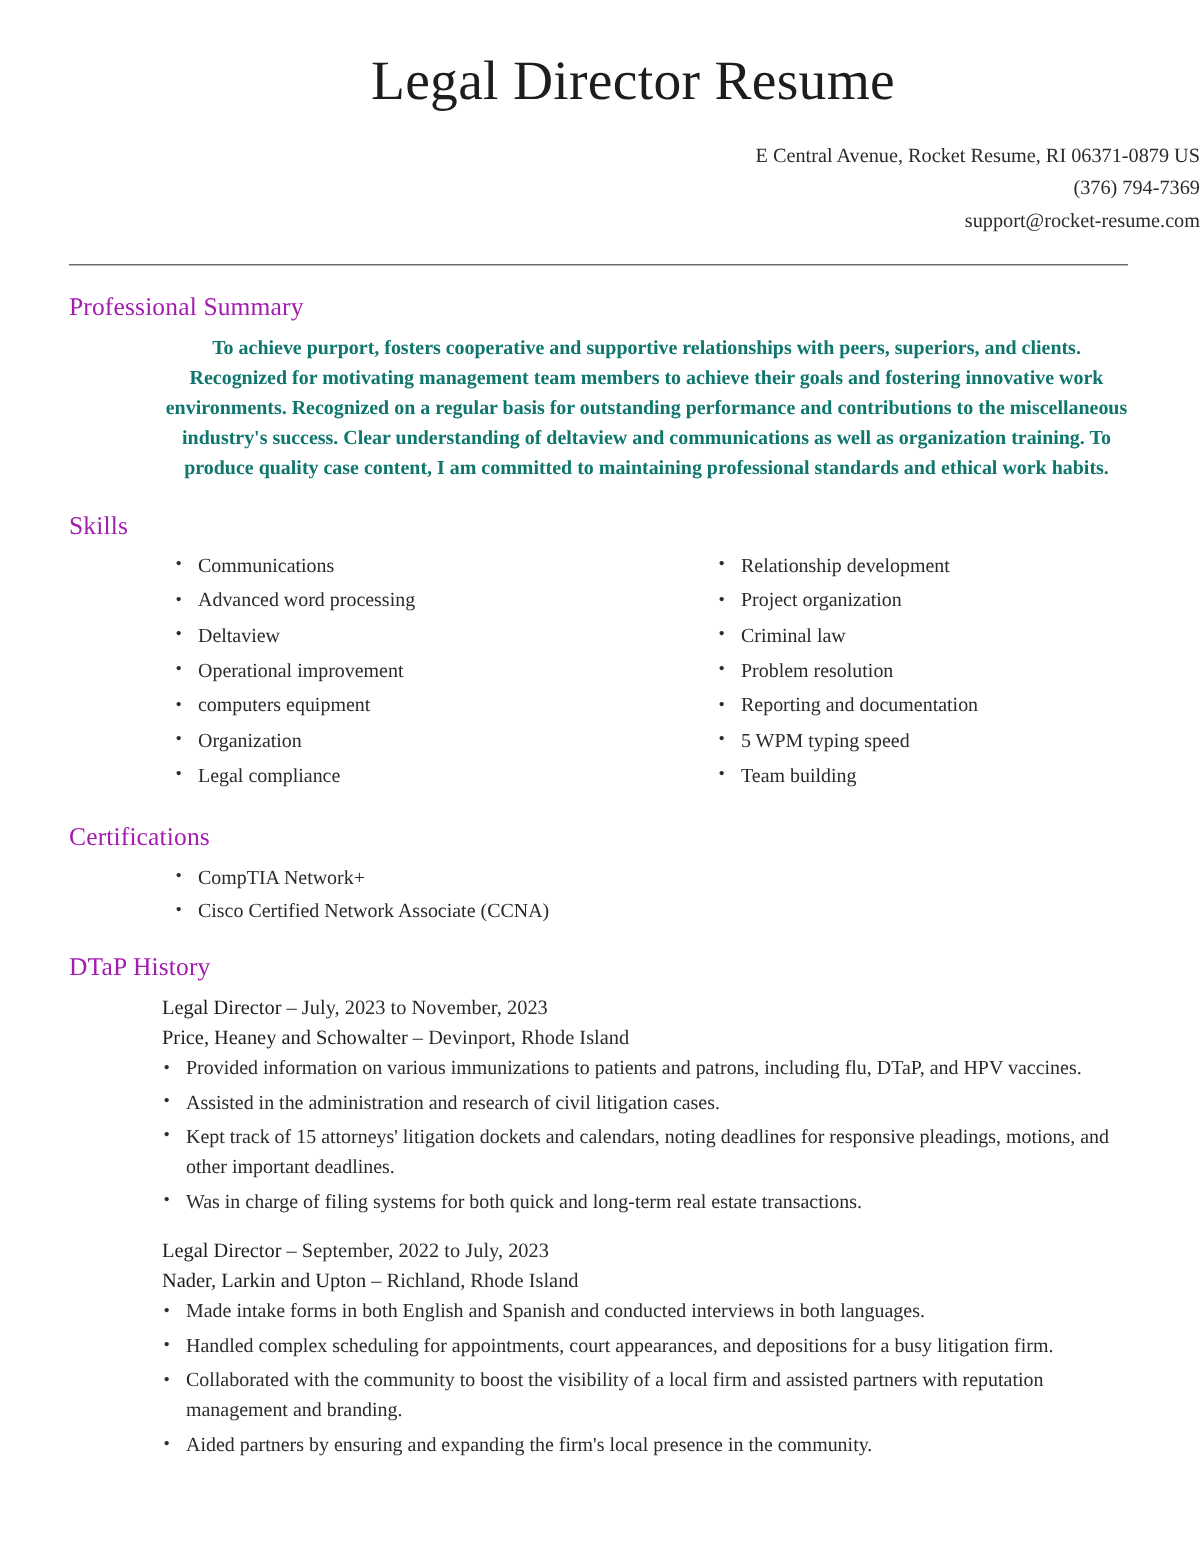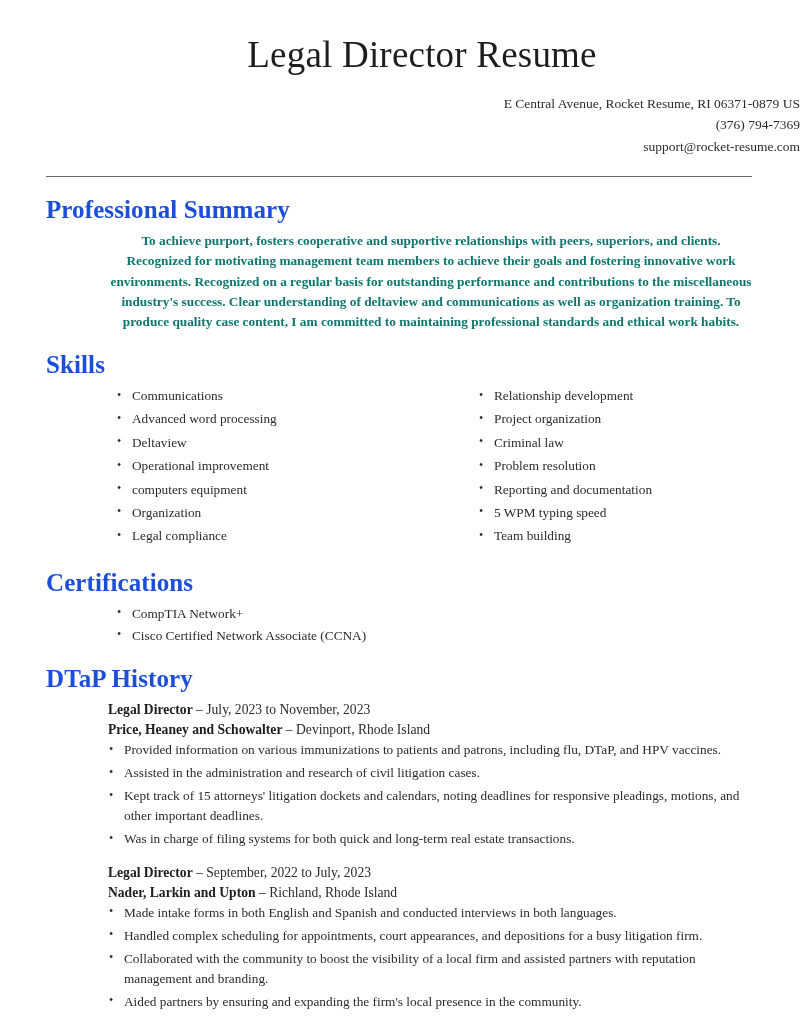--- a/index.html
+++ b/index.html
@@ -51,23 +51,23 @@
     border-top: 1.6px solid #6b6b6b;
     margin: 18px 48px 0 46px;
     height: 0;
   }
 
   
   .section {
     padding: 0 48px 0 46px;
   }
   .section-title {
-    font-size: 25px;
-    font-weight: 700;
-    color: #1d4ed8;
+    font-size: 17px;
+    font-weight: 400;
+    color: #a21caf;
     margin: 18px 0 6px 0;
     line-height: 1.2;
     letter-spacing: 0.1px;
   }
 
   .body-indent {
     padding-left: 64px;
   }
 
   .summary-text {
@@ -138,21 +138,21 @@
   .job {
     margin-bottom: 13px;
   }
   .job-line {
     font-size: 13.6px;
     line-height: 1.48;
     color: #2b2b2b;
     margin: 0;
   }
   .job-line .strong {
-    font-weight: 700;
+    font-weight: 400;
     color: #1d1d1d;
   }
   .job-bullets {
     margin-top: 5px;
     padding-left: 9px;
   }
   .job-bullets > li {
     margin-bottom: 1.5px;
   }
 </style>

